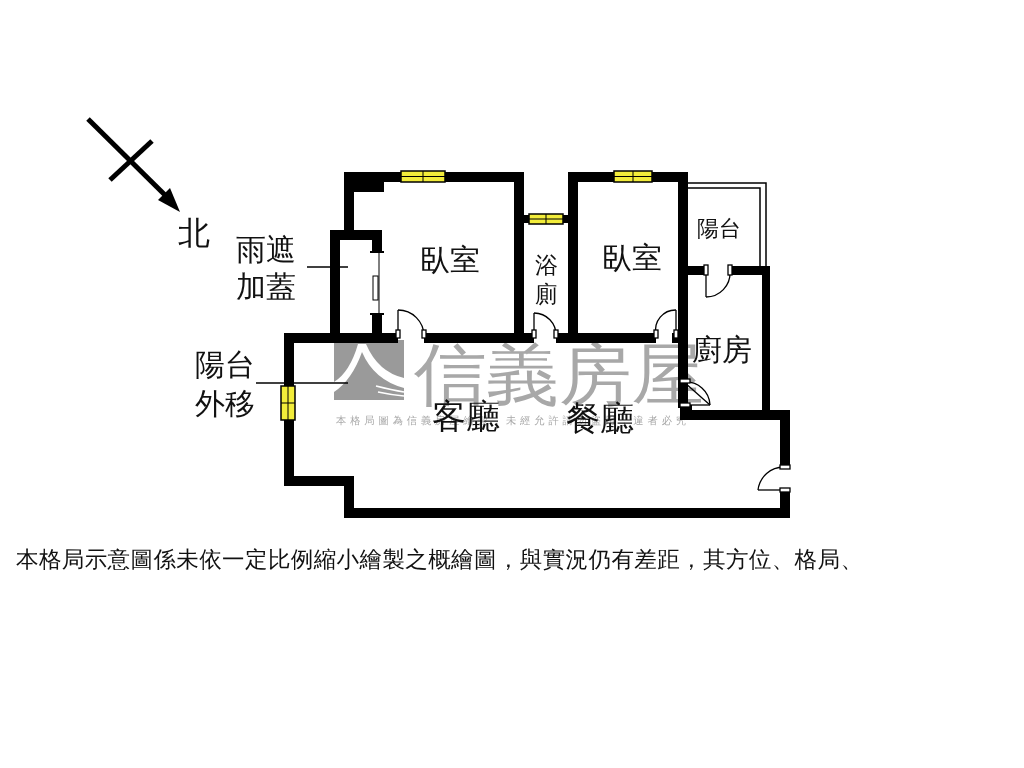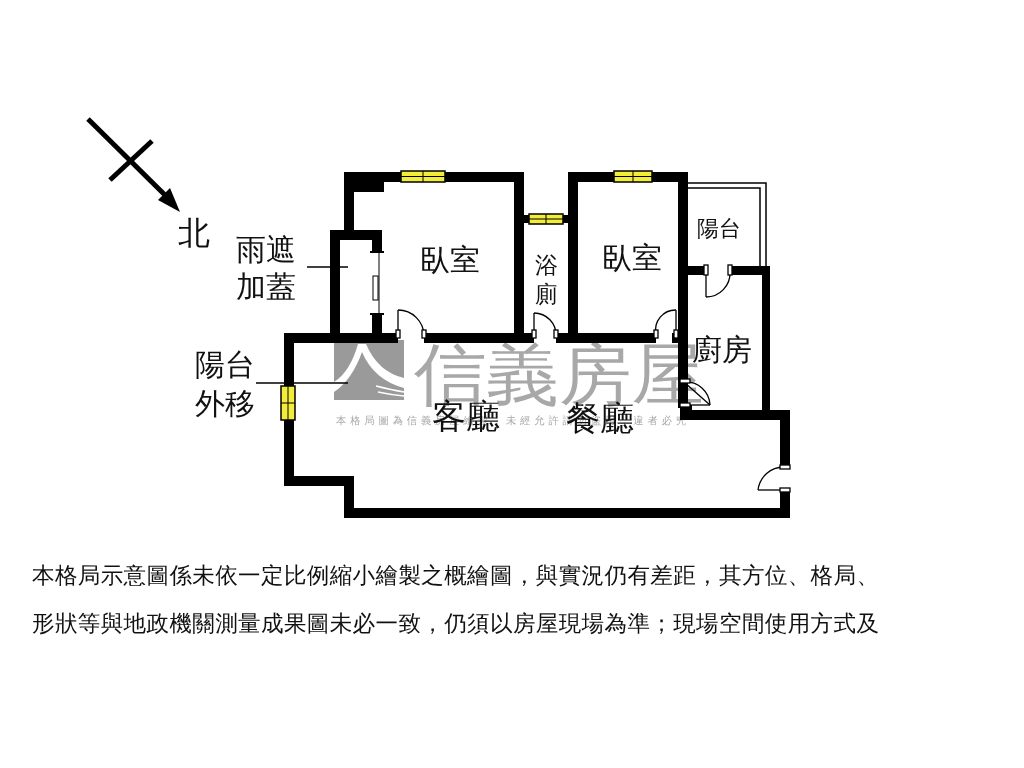--- a/index.html
+++ b/index.html
@@ -7,21 +7,21 @@
          font-family: "DejaVu Serif", "Liberation Serif", serif; }
   #plan { position: absolute; left: 0; top: 0; width: 1024px; height: 768px; }
   .room-label { font-family: "DejaVu Serif", "Liberation Serif", serif; fill: #111; }
   .wm-big { font-family: "DejaVu Sans", "Liberation Sans", sans-serif; fill: #9a9a9a; opacity: 0.85; }
   .wm-small { font-family: "DejaVu Sans", "Liberation Sans", sans-serif; fill: #a8a8a8; letter-spacing: 4px; }
   .disclaimer {
     position: absolute; left: 16px; top: 543px; width: 1000px;
     font-family: "DejaVu Serif", "Liberation Serif", serif;
     font-size: 22.5px; line-height: 32px; color: #111; letter-spacing: 0.4px;
   }
-  .disclaimer p { margin: 16px; white-space: nowrap; }
+  .disclaimer p { margin: 0; white-space: nowrap; }
 </style>
 </head>
 <body>
 
 <svg id="plan" viewBox="0 0 1024 768" xmlns="http://www.w3.org/2000/svg">
 
   <g>
     <rect x="334" y="340" width="70" height="60" fill="#9a9a9a"></rect>
     <path d="M334 392 Q352 380 362 352 Q374 380 404 388 L404 378 Q378 372 366 344 L358 344 Q350 372 334 382 Z" fill="#ffffff"></path>
     <path d="M376 386 Q392 390 404 392 M378 392 Q392 395 404 396" stroke="#ffffff" stroke-width="1.5" fill="none"></path>
@@ -166,14 +166,13 @@
   <text class="room-label" x="566" y="430" font-size="34">餐廳</text>
 
   <text class="room-label" x="236" y="260" font-size="30">雨遮</text>
   <text class="room-label" x="236" y="297" font-size="30">加蓋</text>
   <text class="room-label" x="195" y="375" font-size="30">陽台</text>
   <text class="room-label" x="195" y="414" font-size="30">外移</text>
 </svg>
 
 <div class="disclaimer">
   <p>本格局示意圖係未依一定比例縮小繪製之概繪圖，與實況仍有差距，其方位、格局、</p>
-  <p>形狀等與地政機關測量成果圖未必一致，仍須以房屋現場為準；現場空間使用方式及</p>
 </div>
 
 </body></html>

